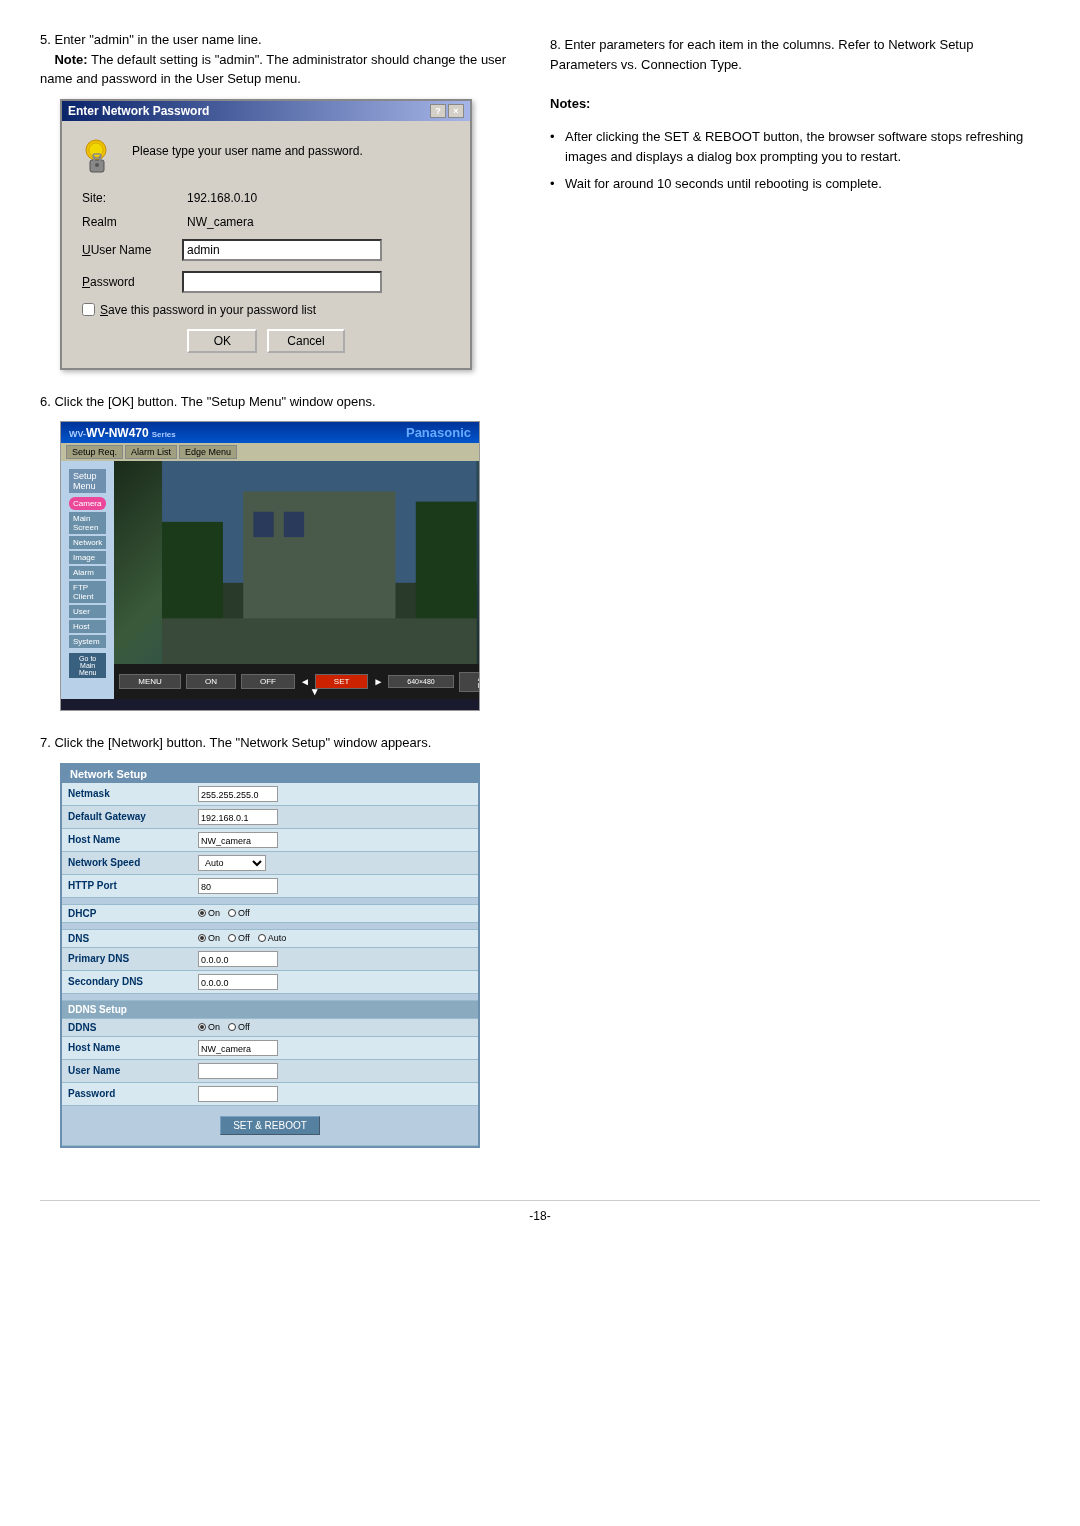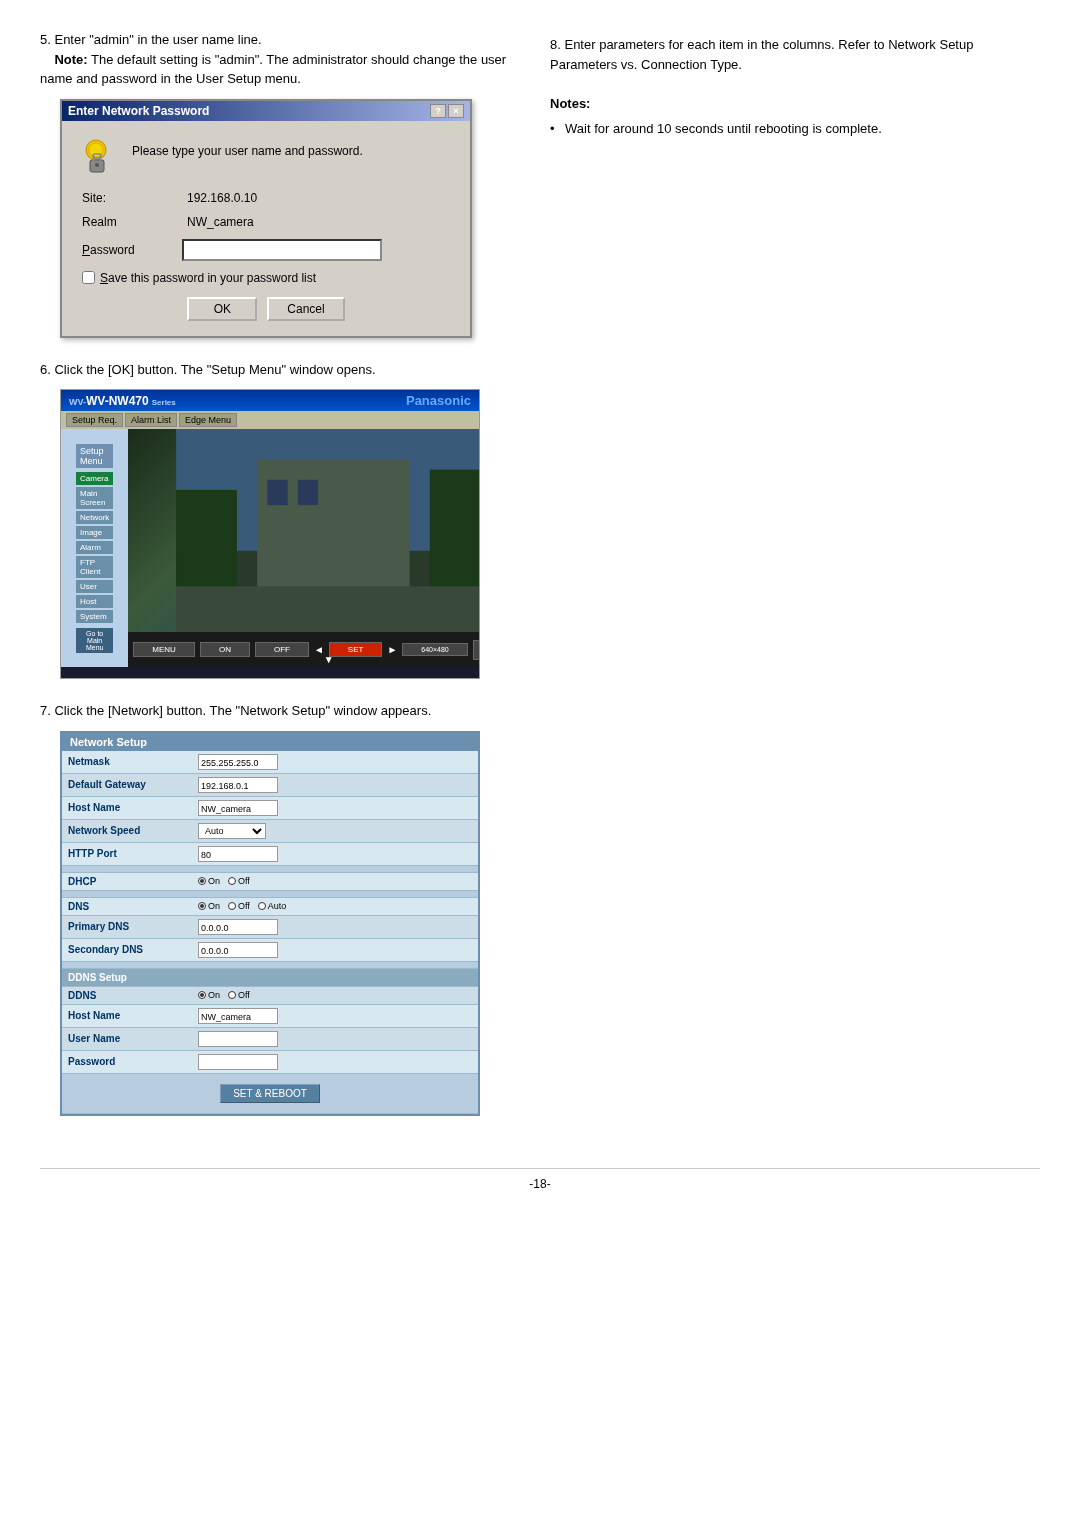--- a/index.html
+++ b/index.html
@@ -176,40 +176,41 @@
       border: 1px solid #888;
       cursor: pointer;
     }
     .setup-menu-content {
       display: flex;
       height: calc(100% - 50px);
     }
     .setup-sidebar {
       width: 105px;
       background: #b8d0e8;
-      padding: 15px;
+      padding: 8px;
       font-size: 9px;
     }
     .setup-sidebar .sidebar-title {
       background: #7090b0;
       color: white;
       padding: 2px 4px;
       margin-bottom: 4px;
       font-size: 9px;
     }
     .setup-sidebar .sidebar-item {
       background: #6a8fa8;
       color: white;
       padding: 2px 4px;
       margin-bottom: 2px;
       font-size: 8px;
       cursor: pointer;
     }
     .setup-sidebar .sidebar-item.active {
-      background: #15803d;
+      background: #ec4899;
+      border-radius: 6px;
     }
     .setup-camera-view {
       flex: 1;
       background: #2a3a2a;
       position: relative;
     }
     .camera-img-placeholder {
       width: 100%;
       height: calc(100% - 35px);
       background: linear-gradient(135deg, #1a2a1a 0%, #3a5a3a 30%, #2a4a5a 60%, #1a2a2a 100%);
@@ -326,21 +327,21 @@
       border: 1px outset #7aa0c0;
       padding: 3px 12px;
       font-size: 10px;
       cursor: pointer;
       margin: 5px auto;
       display: block;
     }
     
     .notes-title {
       font-weight: bold;
-      margin-bottom: 8px;
+      margin-bottom: 16px;
       margin-top: 5px;
     }
     .notes-list {
       list-style: none;
       padding-left: 0;
     }
     .notes-list li {
       padding-left: 15px;
       position: relative;
       margin-bottom: 8px;
@@ -412,20 +413,26 @@
           <div class="form-row">
             <div class="form-label">Site:</div>
             <div class="form-value">192.168.0.10</div>
           </div>
 
           <div class="form-row">
             <div class="form-label">Realm</div>
             <div class="form-value">NW_camera</div>
           </div>
 
+          <div class="form-row">
+            <div class="form-label">
+              <span class="form-underline">U</span><span style="font-size:12px">User Name</span>
+            </div>
+            <input class="form-input" type="text" value="admin" style="">
+          </div>
 
           <div class="form-row">
             <div class="form-label">
               <span class="form-underline">P</span><span style="font-size:12px">assword</span>
             </div>
             <input class="form-input" type="password" style="">
           </div>
 
           <div class="checkbox-row">
             <input type="checkbox" style="">
@@ -645,20 +652,23 @@
       <div class="step-text">
         <span>8.</span>
         <span>Enter parameters for each item in the columns. Refer to Network Setup Parameters vs. Connection Type.</span>
       </div>
     </div>
 
     <div class="notes-section">
       <div class="notes-title">Notes:</div>
       <ul class="notes-list">
         <li>
+          <span>After clicking the SET &amp; REBOOT button, the browser software stops refreshing images and displays a dialog box prompting you to restart.</span>
+        </li>
+        <li>
           <span>Wait for around 10 seconds until rebooting is complete.</span>
         </li>
       </ul>
     </div>
   </div>
 </div>
 
 <div class="page-number">
   <div class="separator-line"></div>
   <span>-18-</span>

